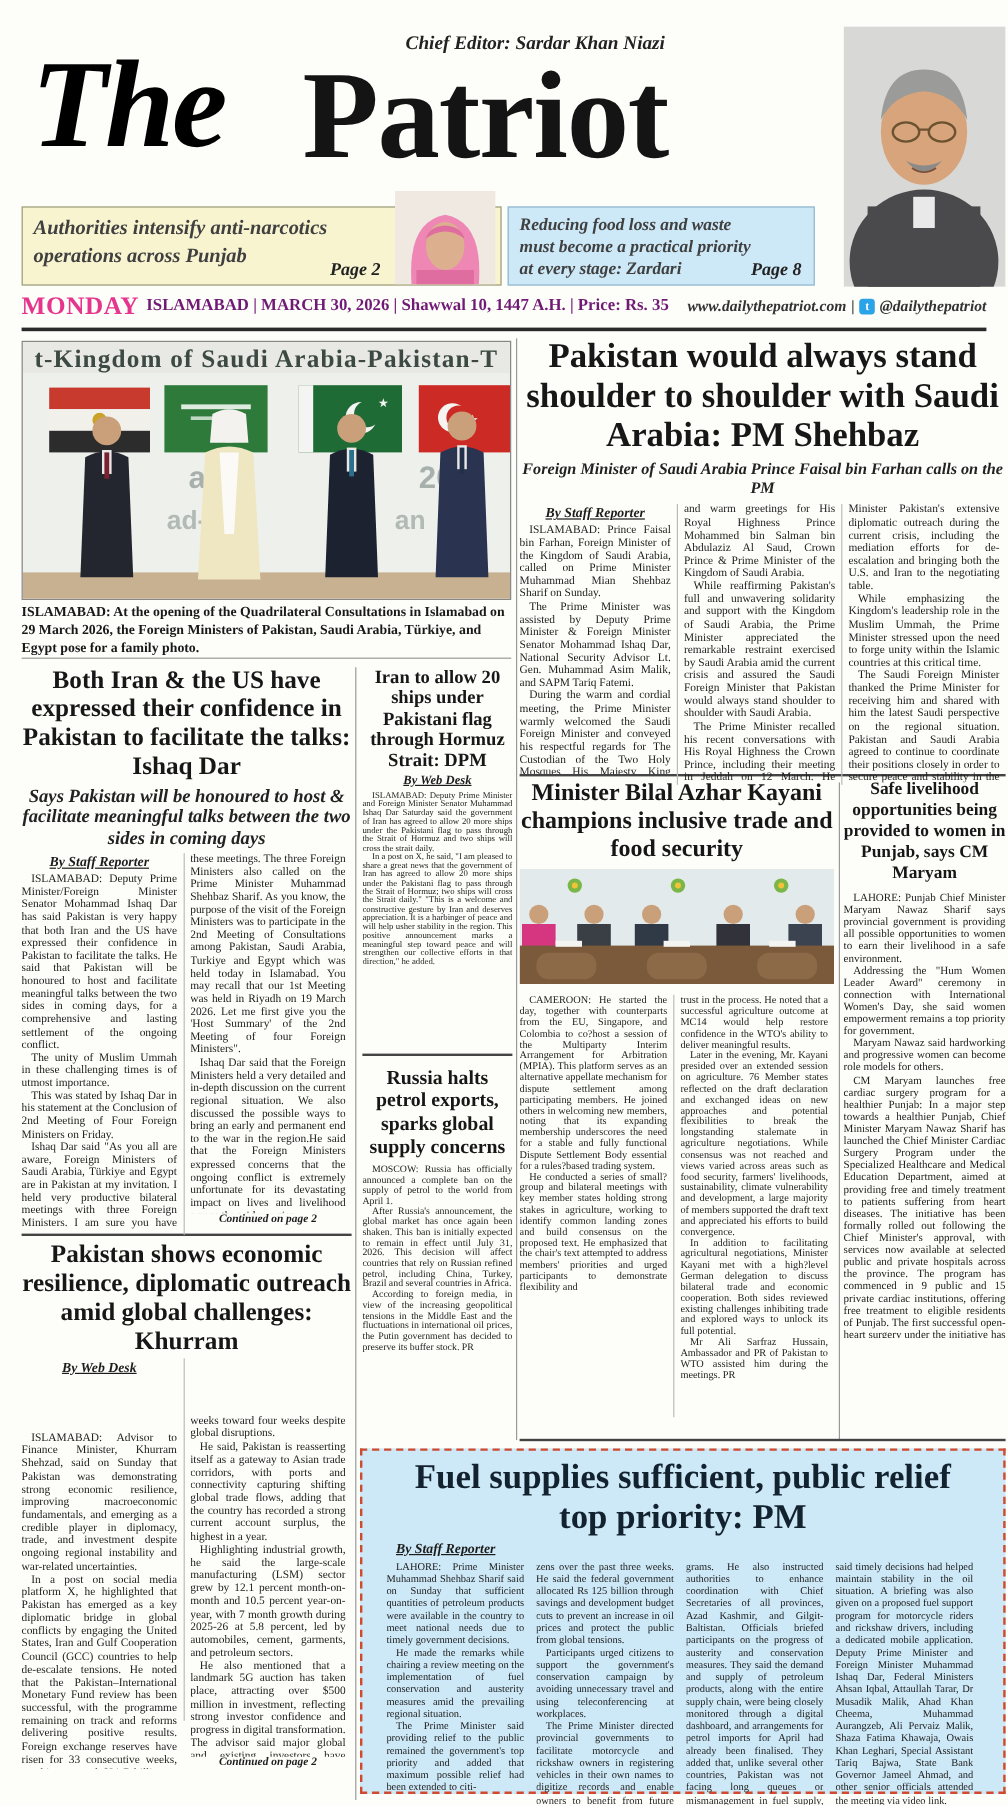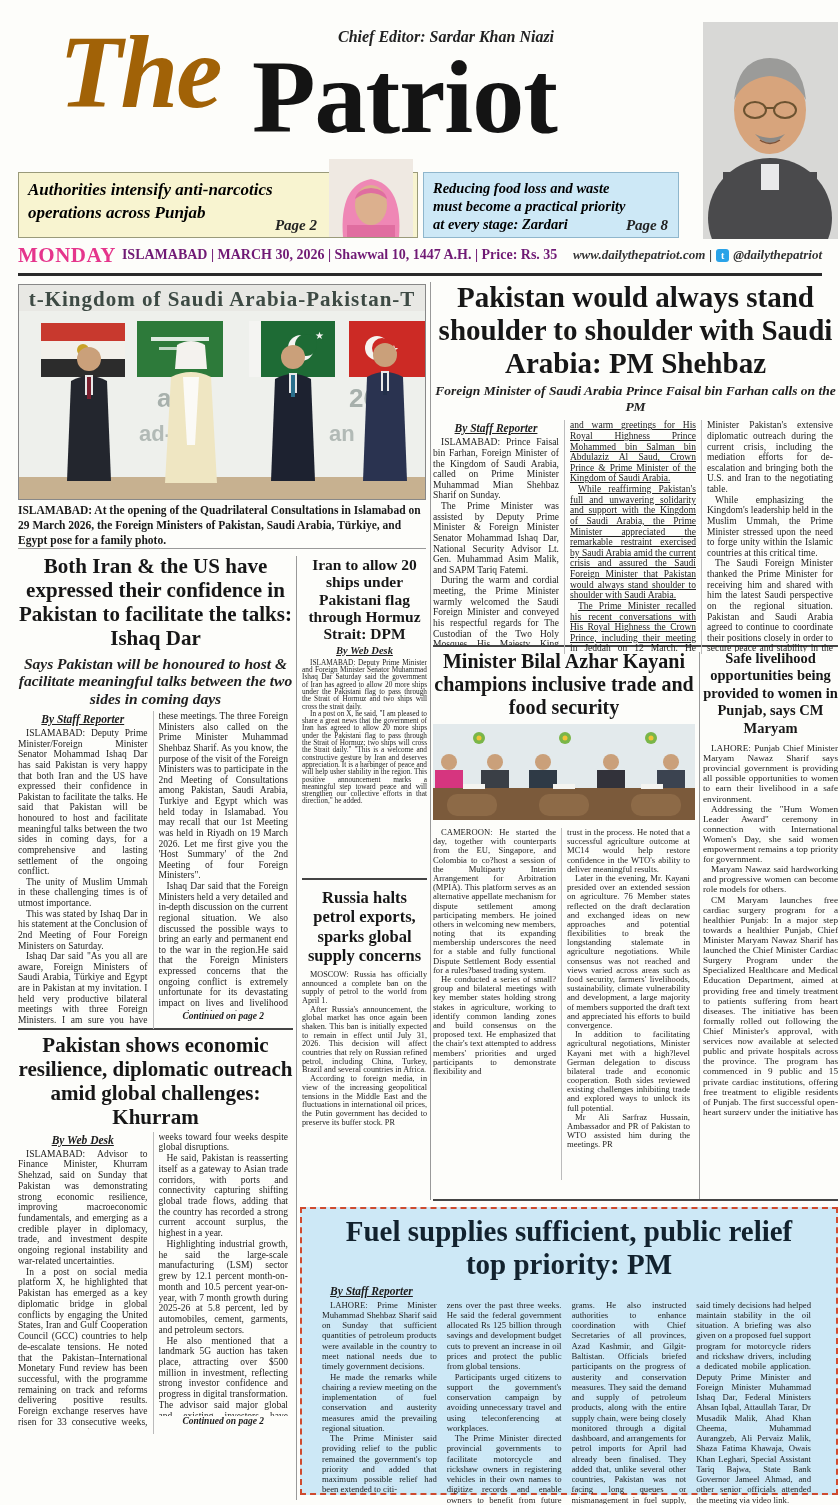--- a/index.html
+++ b/index.html
@@ -6,28 +6,28 @@
   html,body { background:#e9e9e9; }
   .page {
     position: relative; width: 840px; height: 1505px; margin: 0 auto;
     background: #fdfdfa; font-family: "Liberation Serif", serif; color: #1c1c1c;
     overflow: hidden;
   }
   .abs { position: absolute; }
 
   
   .chief-editor { left:338px; top:28px; font-size:16px; font-weight:bold; font-style:italic; color:#222; }
-  .m-the { left:26px; top:10px; font-size:104px; line-height:1.2; font-style:italic; font-weight:bold; color:#a16207; letter-spacing:-2px;margin-left:33px; }
+  .m-the { left:26px; top:26px; font-size:104px; line-height:1.2; font-style:italic; font-weight:bold; color:#000000; letter-spacing:-2px; }
   .m-patriot { left:252px; top:40px; font-size:104px; line-height:1.1; font-weight:bold; color:#141414; letter-spacing:-1px; }
 
   
   .teaser { top:172px; height:66px; border:1px solid #9a9a7a; padding:6px 9px 4px; }
   .teaser-left { left:18px; width:400px; background:#f8f4d0; }
   .teaser-right { left:423px; width:256px; background:#cde8f6; border-color:#8fb6cc; }
-  .teaser-text { font-style:italic; font-weight:bold; color:#000000; }
+  .teaser-text { font-style:italic; font-weight:bold; color:#404040; }
   .teaser-left .teaser-text { font-size:17px; line-height:1.35; width:280px; }
   .teaser-right .teaser-text { font-size:14.5px; line-height:1.25; width:200px; }
   .teaser-page { position:absolute; right:10px; bottom:3px; font-weight:bold; font-style:italic; font-size:15px; color:#222; }
   .maryam-photo { position:absolute; right:4px; top:-14px; }
 
   
   .dateline { left:18px; top:241px; width:804px; height:28px; display:flex; align-items:center; }
   .d-day { color:#e5358c; font-weight:bold; font-size:21px; letter-spacing:0.5px; margin-right:6px; }
   .d-info { font-weight:bold; font-size:14px; color:#701a75; }
   .d-right { margin-left:auto; font-style:italic; font-weight:bold; font-size:13px; color:#333; display:flex; align-items:center; gap:4px; }
@@ -80,21 +80,21 @@
   .kayani-cols { margin-top:4px; height:352px; }
   .kayani-cols .body { font-size:8.6px; line-height:1.07; }
 
   .maryam-block { left:703px; top:650px; width:135px; }
   .maryam-block .headline { font-size:14.5px; line-height:1.2; }
   .maryam-block .body { font-size:9.2px; line-height:1.1; height:372px; margin-top:6px; }
 
   .khurram-block { left:18px; top:1033px; width:275px; }
   .khurram-block .headline { font-size:21px; line-height:1.15; }
   .khurram-cols { margin-top:2px; height:302px; }
-  .khurram-cols .body { font-size:9.5px; line-height:1.13; }
+  .khurram-cols .body { font-size:9.5px; line-height:1.13;margin-top:48px; }
 
   .fuel-block { left:300px; top:1207px; width:538px; height:288px;
     background:#cde8f6; border:2px dashed #cf4a2e; padding:6px 20px; }
   .fuel-block .headline { font-size:29px; line-height:1.15; color:#12222e; }
   .fuel-block .byline { text-align:left; margin-left:8px; margin-top:3px; }
   .fuel-cols { margin-top:2px; height:206px; }
   .fuel-cols .body { font-size:8.7px; line-height:1.18; }
   .fuel-cols > div { border-left:none; }
 
   
@@ -239,46 +239,46 @@
     <div class="cols lead-cols">
       <div>
         <div class="byline">By Staff Reporter</div>
         <div class="body" style="height:208px;">
             <p>ISLAMABAD: Prince Faisal bin Farhan, Foreign Minister of the Kingdom of Saudi Arabia, called on Prime Minister Muhammad Mian Shehbaz Sharif on Sunday.</p>
             <p>The Prime Minister was assisted by Deputy Prime Minister &amp; Foreign Minister Senator Mohammad Ishaq Dar, National Security Advisor Lt. Gen. Muhammad Asim Malik, and SAPM Tariq Fatemi.</p>
             <p>During the warm and cordial meeting, the Prime Minister warmly welcomed the Saudi Foreign Minister and conveyed his respectful regards for The Custodian of the Two Holy Mosques His Majesty King Salman bin Abdulaziz Al Saud</p>
           </div>
       </div>
       <div>
-          <div class="body cont" style="height:232px;text-decoration:underline;">
+          <div class="body cont" style="height:232px;">
             <p>and warm greetings for His Royal Highness Prince Mohammed bin Salman bin Abdulaziz Al Saud, Crown Prince &amp; Prime Minister of the Kingdom of Saudi Arabia.</p>
             <p>While reaffirming Pakistan's full and unwavering solidarity and support with the Kingdom of Saudi Arabia, the Prime Minister appreciated the remarkable restraint exercised by Saudi Arabia amid the current crisis and assured the Saudi Foreign Minister that Pakistan would always stand shoulder to shoulder with Saudi Arabia.</p>
             <p>The Prime Minister recalled his recent conversations with His Royal Highness the Crown Prince, including their meeting in Jeddah on 12 March. He shared with the Saudi Foreign</p>
           </div>
         </div>
       <div>
           <div class="body cont" style="height:232px;">
             <p>Minister Pakistan's extensive diplomatic outreach during the current crisis, including the mediation efforts for de-escalation and bringing both the U.S. and Iran to the negotiating table.</p>
-            <p>While emphasizing the Kingdom's leadership held in the Muslim Ummah, the Prime Minister stressed upon the need to forge unity within the Islamic countries at this critical time.</p>
+            <p>While emphasizing the Kingdom's leadership role in the Muslim Ummah, the Prime Minister stressed upon the need to forge unity within the Islamic countries at this critical time.</p>
             <p>The Saudi Foreign Minister thanked the Prime Minister for receiving him and shared with him the latest Saudi perspective on the regional situation. Pakistan and Saudi Arabia agreed to continue to coordinate their positions closely in order to secure peace and stability in the region.</p>
           </div>
         </div>
     </div>
   </div>
 
   <div class="abs dar-block">
     <div class="headline">Both Iran &amp; the US have expressed their confidence in Pakistan to facilitate the talks: Ishaq Dar</div>
     <div class="subhead">Says Pakistan will be honoured to host &amp; facilitate meaningful talks between the two sides in coming days</div>
     <div class="cols dar-cols">
       <div>
         <div class="byline">By Staff Reporter</div>
         <div class="body" style="height:296px;">
             <p>ISLAMABAD: Deputy Prime Minister/Foreign Minister Senator Mohammad Ishaq Dar has said Pakistan is very happy that both Iran and the US have expressed their confidence in Pakistan to facilitate the talks. He said that Pakistan will be honoured to host and facilitate meaningful talks between the two sides in coming days, for a comprehensive and lasting settlement of the ongoing conflict.</p>
             <p>The unity of Muslim Ummah in these challenging times is of utmost importance.</p>
-            <p>This was stated by Ishaq Dar in his statement at the Conclusion of 2nd Meeting of Four Foreign Ministers on Saturday.</p>
+            <p>This was stated by Ishaq Dar in his statement at the Conclusion of 2nd Meeting of Four Foreign Ministers on Friday.</p>
             <p>Ishaq Dar said "As you all are aware, Foreign Ministers of Saudi Arabia, Türkiye and Egypt are in Pakistan at my invitation. I held very productive bilateral meetings with three Foreign Ministers. I am sure you have covered our press readouts on</p>
           </div>
       </div>
       <div>
         <div class="body cont" style="height:300px;">
             <p>these meetings. The three Foreign Ministers also called on the Prime Minister Muhammad Shehbaz Sharif. As you know, the purpose of the visit of the Foreign Ministers was to participate in the 2nd Meeting of Consultations among Pakistan, Saudi Arabia, Turkiye and Egypt which was held today in Islamabad. You may recall that our 1st Meeting was held in Riyadh on 19 March 2026. Let me first give you the 'Host Summary' of the 2nd Meeting of four Foreign Ministers".</p>
             <p>Ishaq Dar said that the Foreign Ministers held a very detailed and in-depth discussion on the current regional situation. We also discussed the possible ways to bring an early and permanent end to the war in the region.He said that the Foreign Ministers expressed concerns that the ongoing conflict is extremely unfortunate for its devastating impact on lives and livelihood across the wider region.</p>
           </div>
         <div class="continued" style="font-size:9.5px;">Continued on page 2</div>
       </div>

